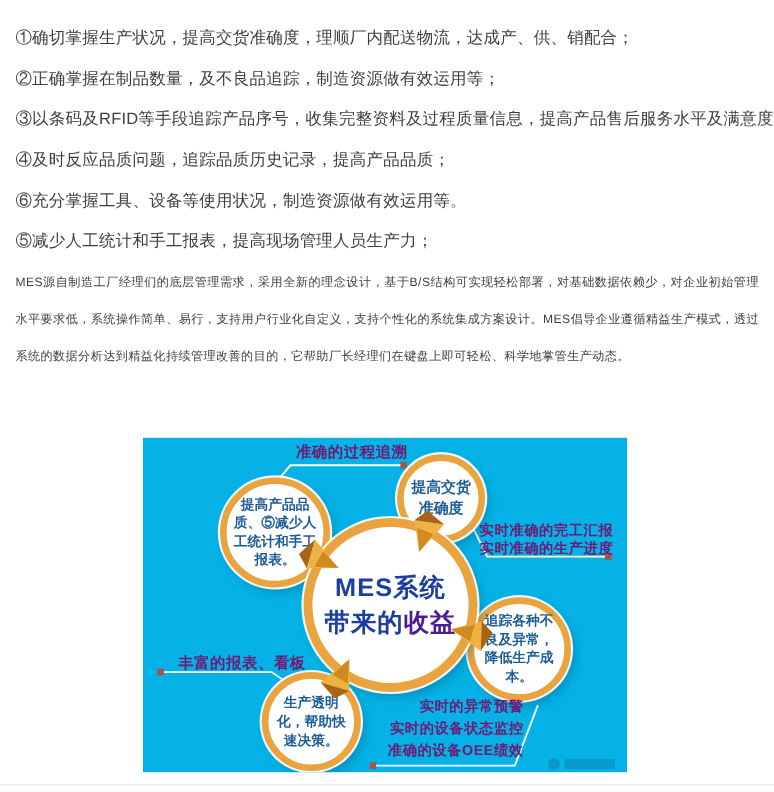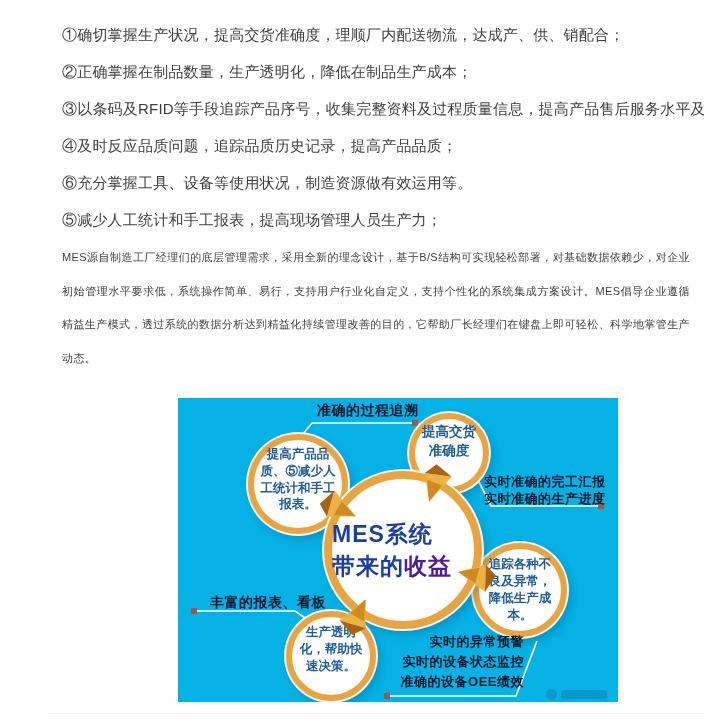--- a/index.html
+++ b/index.html
@@ -1,21 +1,21 @@
 <!DOCTYPE html>
 <html><head>
 <meta charset="utf-8">
 <style>
   * { margin:0; padding:0; box-sizing:border-box; }
   html,body { background:#ffffff; }
   body {
     width:704px; height:720px; overflow:hidden; position:relative;
     font-family:"Liberation Sans", sans-serif;
   }
-  .page { position:absolute; inset:0; background:#fff;margin-left:48px; }
+  .page { position:absolute; inset:0; background:#fff; }
 
   
   .benefit-list { position:absolute; left:14px; top:16px; right:12px; }
   .benefit-item {
     font-size:15px; line-height:37px; color:#3e3e3e;
     white-space:nowrap; letter-spacing:0.2px;
   }
   .article-paragraph {
     position:absolute; left:14px; right:14px; top:241px;
     font-size:11px; line-height:33.5px; color:#3e3e3e;
@@ -27,60 +27,60 @@
     position:absolute; left:130px; top:398px; width:440px; height:304px;
     background:#05b1e5; overflow:hidden;
   }
   .lines-layer   { position:absolute; inset:0; z-index:1; }
   .ribbon-layer  { position:absolute; inset:0; z-index:3; pointer-events:none; }
 
   .circle {
     position:absolute; z-index:2; background:#fff; border-radius:50%;
     border:6px solid #e9a43f;
     box-shadow:0 0 0 2px rgba(255,255,255,.92), 4px 5px 8px rgba(8,75,105,.30);
-    display:flex; align-items:flex-start; justify-content:center; text-align:center;
+    display:flex; align-items:center; justify-content:center; text-align:center;
     color:#1e5c96; font-weight:700;
   }
   .circle .ctext { display:block; }
 
   .circle-tl { left:70px;  top:36px;  width:100px; height:100px; font-size:12.5px; line-height:1.34; padding:6px; }
   .circle-tr { left:231px; top:15px;  width:80px;  height:80px;  font-size:13.5px; line-height:1.4; padding:4px; }
   .circle-r  { left:295px; top:145px; width:94px;  height:94px;  font-size:12.5px; line-height:1.36; padding:7px; }
   .circle-bl { left:108px; top:213px; width:90px;  height:90px;  font-size:12.5px; line-height:1.36; padding:7px; }
 
   .circle-center {
     left:146px; top:73px; width:158px; height:158px;
     border-width:8px; flex-direction:column;
     color:#1c3e9e; font-size:23px; line-height:32px; letter-spacing:1px;
   }
   .circle-center .hl { color:#4c1d95; }
 
   .info-label {
-    position:absolute; z-index:4; color:#0f172a; font-weight:700;
+    position:absolute; z-index:4; color:#701a75; font-weight:700;
     letter-spacing:0.5px;
   }
   .label-top    { left:139px; top:4px;   font-size:14px; }
   .label-right  { left:306px; top:75px;  font-size:13px; line-height:17px; }
   .label-left   { left:32px;  top:196px; font-size:14px; }
   .label-bottom { left:214px; top:234px; width:132px; font-size:13px; line-height:20px; text-align:right; }
 
   .watermark { position:absolute; z-index:4; left:368px; top:291px; opacity:.45; display:flex; align-items:center; gap:4px; }
   .wm-circle { width:11px; height:11px; border-radius:50%; background:#0c7ca8; }
   .wm-bar    { width:46px; height:9px; border-radius:2px; background:#0c7ca8; }
 
   .bottom-divider { position:absolute; left:0; right:0; top:713px; height:1px; background:#ebebeb; }
 </style>
 </head>
 <body>
 
 <div class="page">
 
   <div class="benefit-list">
     <div class="benefit-item">①确切掌握生产状况，提高交货准确度，理顺厂内配送物流，达成产、供、销配合；</div>
-    <div class="benefit-item">②正确掌握在制品数量，生产透明化，降低在制品生产成本；</div>
+    <div class="benefit-item">②正确掌握在制品数量，及不良品追踪，制造资源做有效运用等；</div>
     <div class="benefit-item">③以条码及RFID等手段追踪产品序号，收集完整资料及过程质量信息，提高产品售后服务水平及满意度；</div>
     <div class="benefit-item">④及时反应品质问题，追踪品质历史记录，提高产品品质；</div>
     <div class="benefit-item">⑥充分掌握工具、设备等使用状况，制造资源做有效运用等。</div>
     <div class="benefit-item">⑤减少人工统计和手工报表，提高现场管理人员生产力；</div>
   </div>
 
   <p class="article-paragraph">MES源自制造工厂经理们的底层管理需求，采用全新的理念设计，基于B/S结构可实现轻松部署，对基础数据依赖少，对企业初始管理水平要求低，系统操作简单、易行，支持用户行业化自定义，支持个性化的系统集成方案设计。MES倡导企业遵循精益生产模式，透过系统的数据分析达到精益化持续管理改善的目的，它帮助厂长经理们在键盘上即可轻松、科学地掌管生产动态。</p>
 
   <div class="infographic">
 

